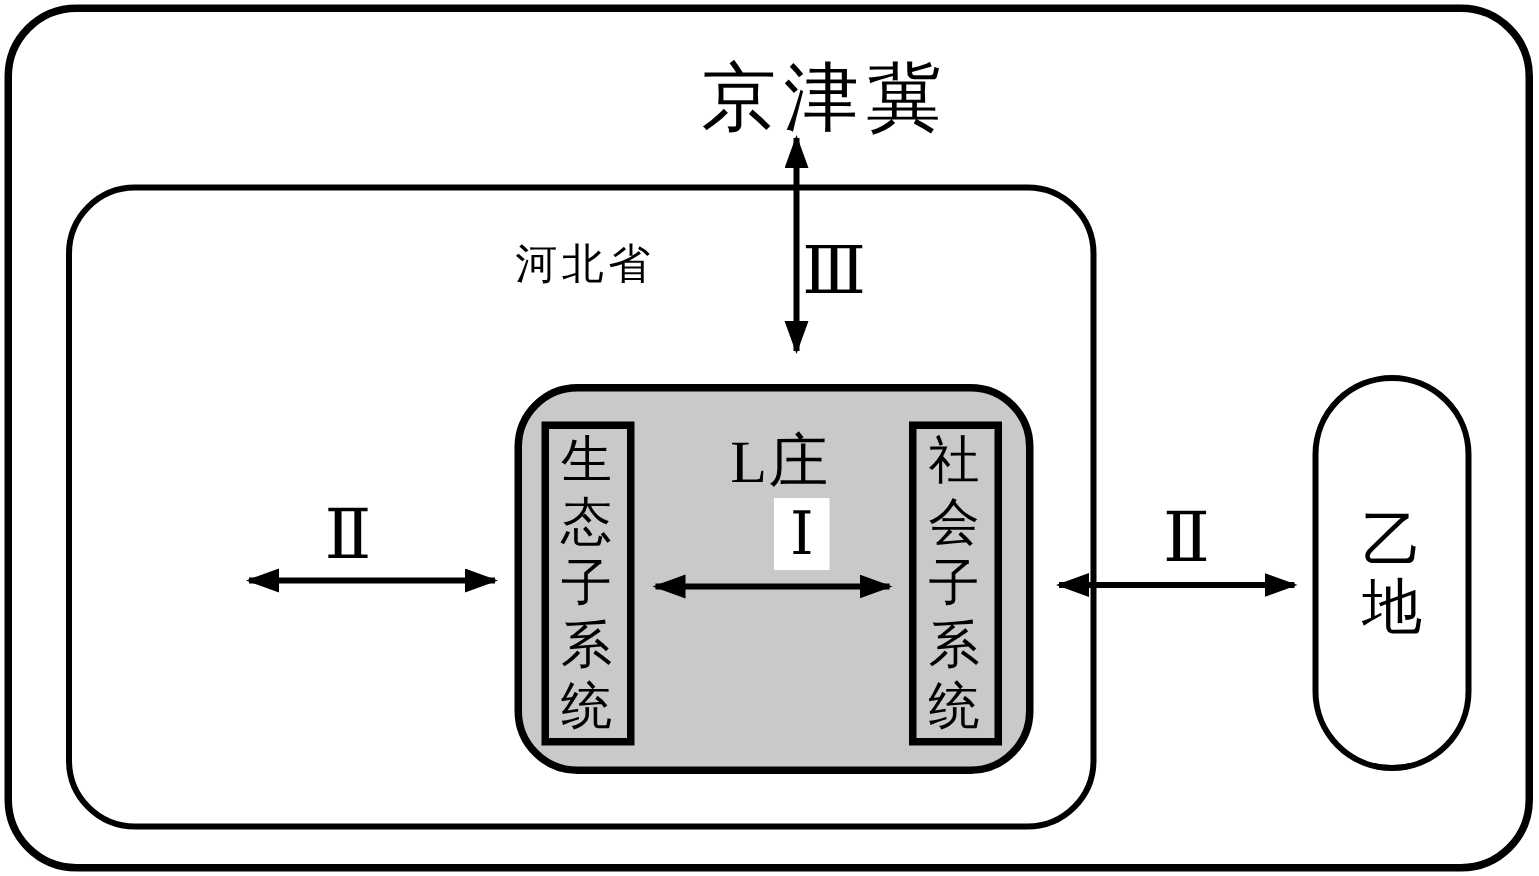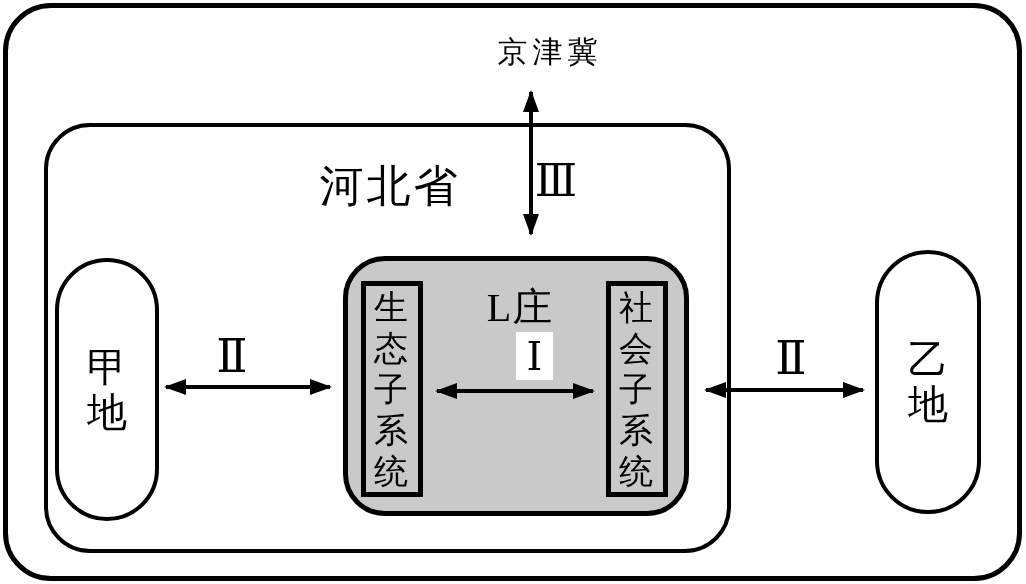--- a/index.html
+++ b/index.html
@@ -86,22 +86,22 @@
     text-align: center;
     word-break: break-all;
   }
 
   
   .lbl {
     text-align: center;
     z-index: 6;
     white-space: nowrap;
   }
-  #region-label   { left: 450px; top: 32px;  width: 200px; font-size: 30px; letter-spacing: 5px; }
-  #province-label { left: 300px; top: 157px; width: 180px; font-size: 44px; letter-spacing: 3px; }
+  #region-label   { left: 450px; top: 32px;  width: 200px; font-size: 50px; letter-spacing: 5px; }
+  #province-label { left: 300px; top: 157px; width: 180px; font-size: 28px; letter-spacing: 3px; }
   #village-label  { left: 455px; top: 280px; width: 130px; font-size: 40px; letter-spacing: 1px; }
 
   .numeral {
     text-align: center;
     font-family: "DejaVu Serif", "DejaVu Sans", "Liberation Serif", serif;
     z-index: 6;
   }
   #numeral-internal {
     left: 516px; top: 332px;
     width: 37px; height: 48px;
@@ -135,23 +135,20 @@
   <div class="abs village-box" id="village-box" style="background: rgb(201, 201, 201);"></div>
   <div class="abs lbl" id="village-label">L庄</div>
 
   <div class="abs subsystem-box" id="subsystem-left">
     <span class="vtext">生态子系统</span>
   </div>
   <div class="abs subsystem-box" id="subsystem-right">
     <span class="vtext">社会子系统</span>
   </div>
 
-  <div class="abs place-capsule" id="place-left">
-    <span class="vtext">甲地</span>
-  </div>
   <div class="abs place-capsule" id="place-right">
     <span class="vtext">乙地</span>
   </div>
 
   <div class="abs numeral" id="numeral-internal" style="background: rgb(255, 255, 255);">Ⅰ</div>
   <div class="abs numeral" id="numeral-left">Ⅱ</div>
   <div class="abs numeral" id="numeral-right">Ⅱ</div>
   <div class="abs numeral" id="numeral-regional">Ⅲ</div>
 
   <svg class="abs" id="arrows" viewBox="0 0 1026 584" xmlns="http://www.w3.org/2000/svg">

